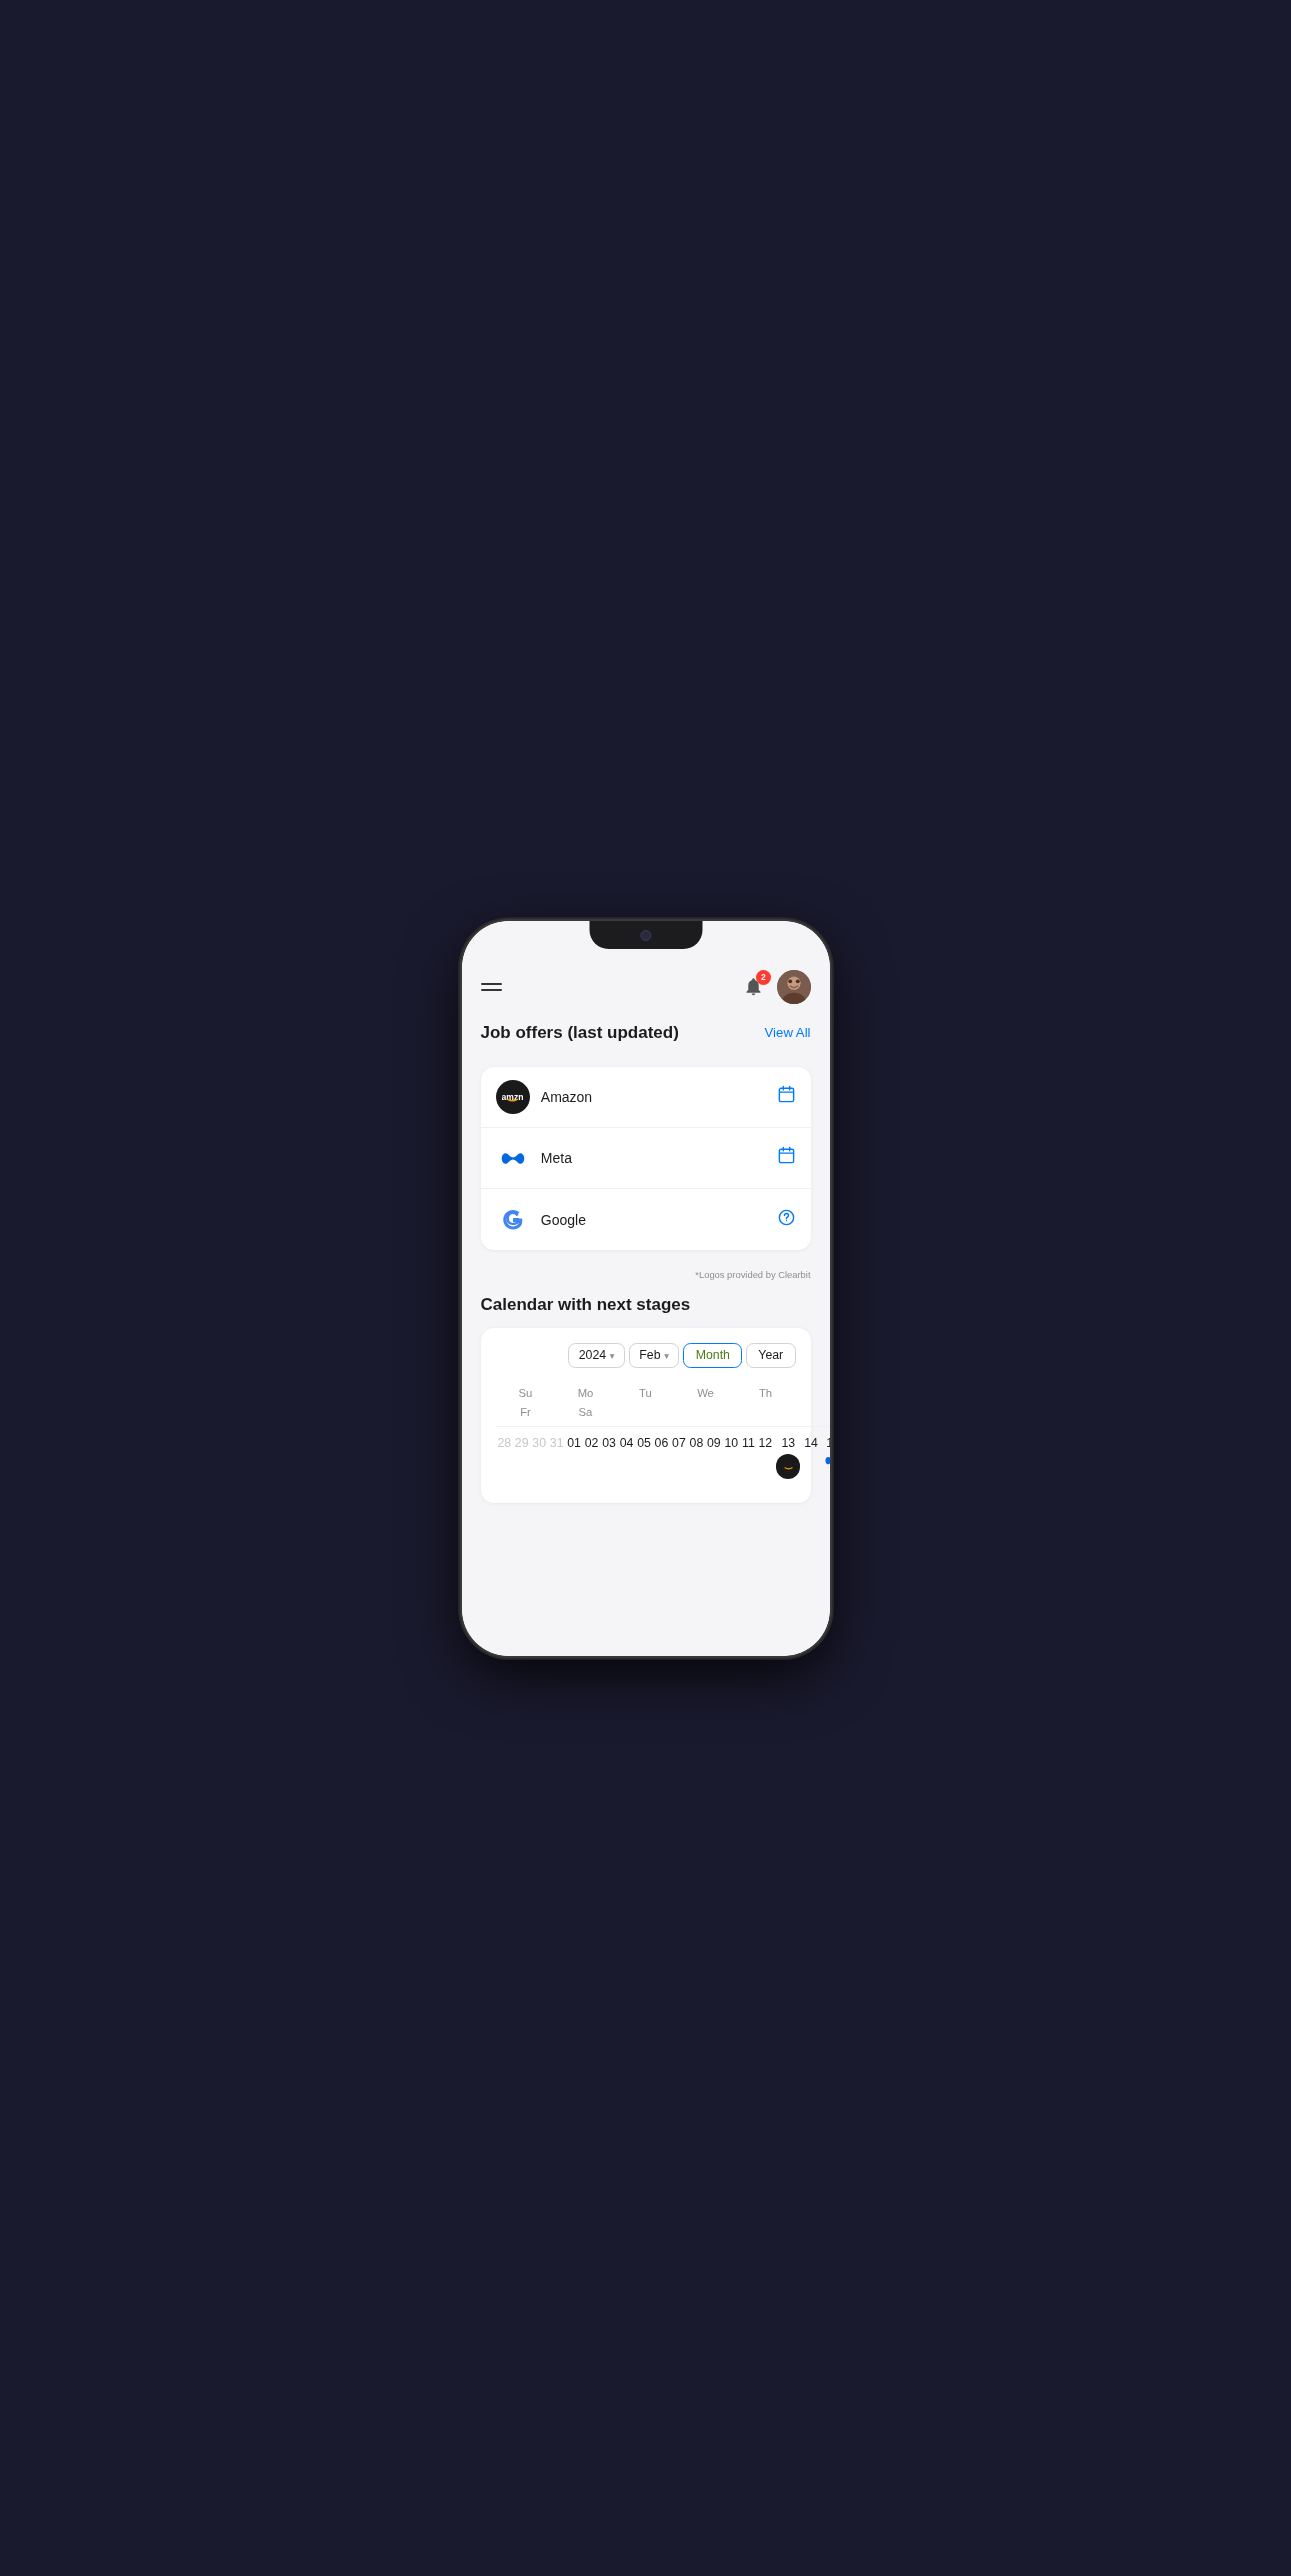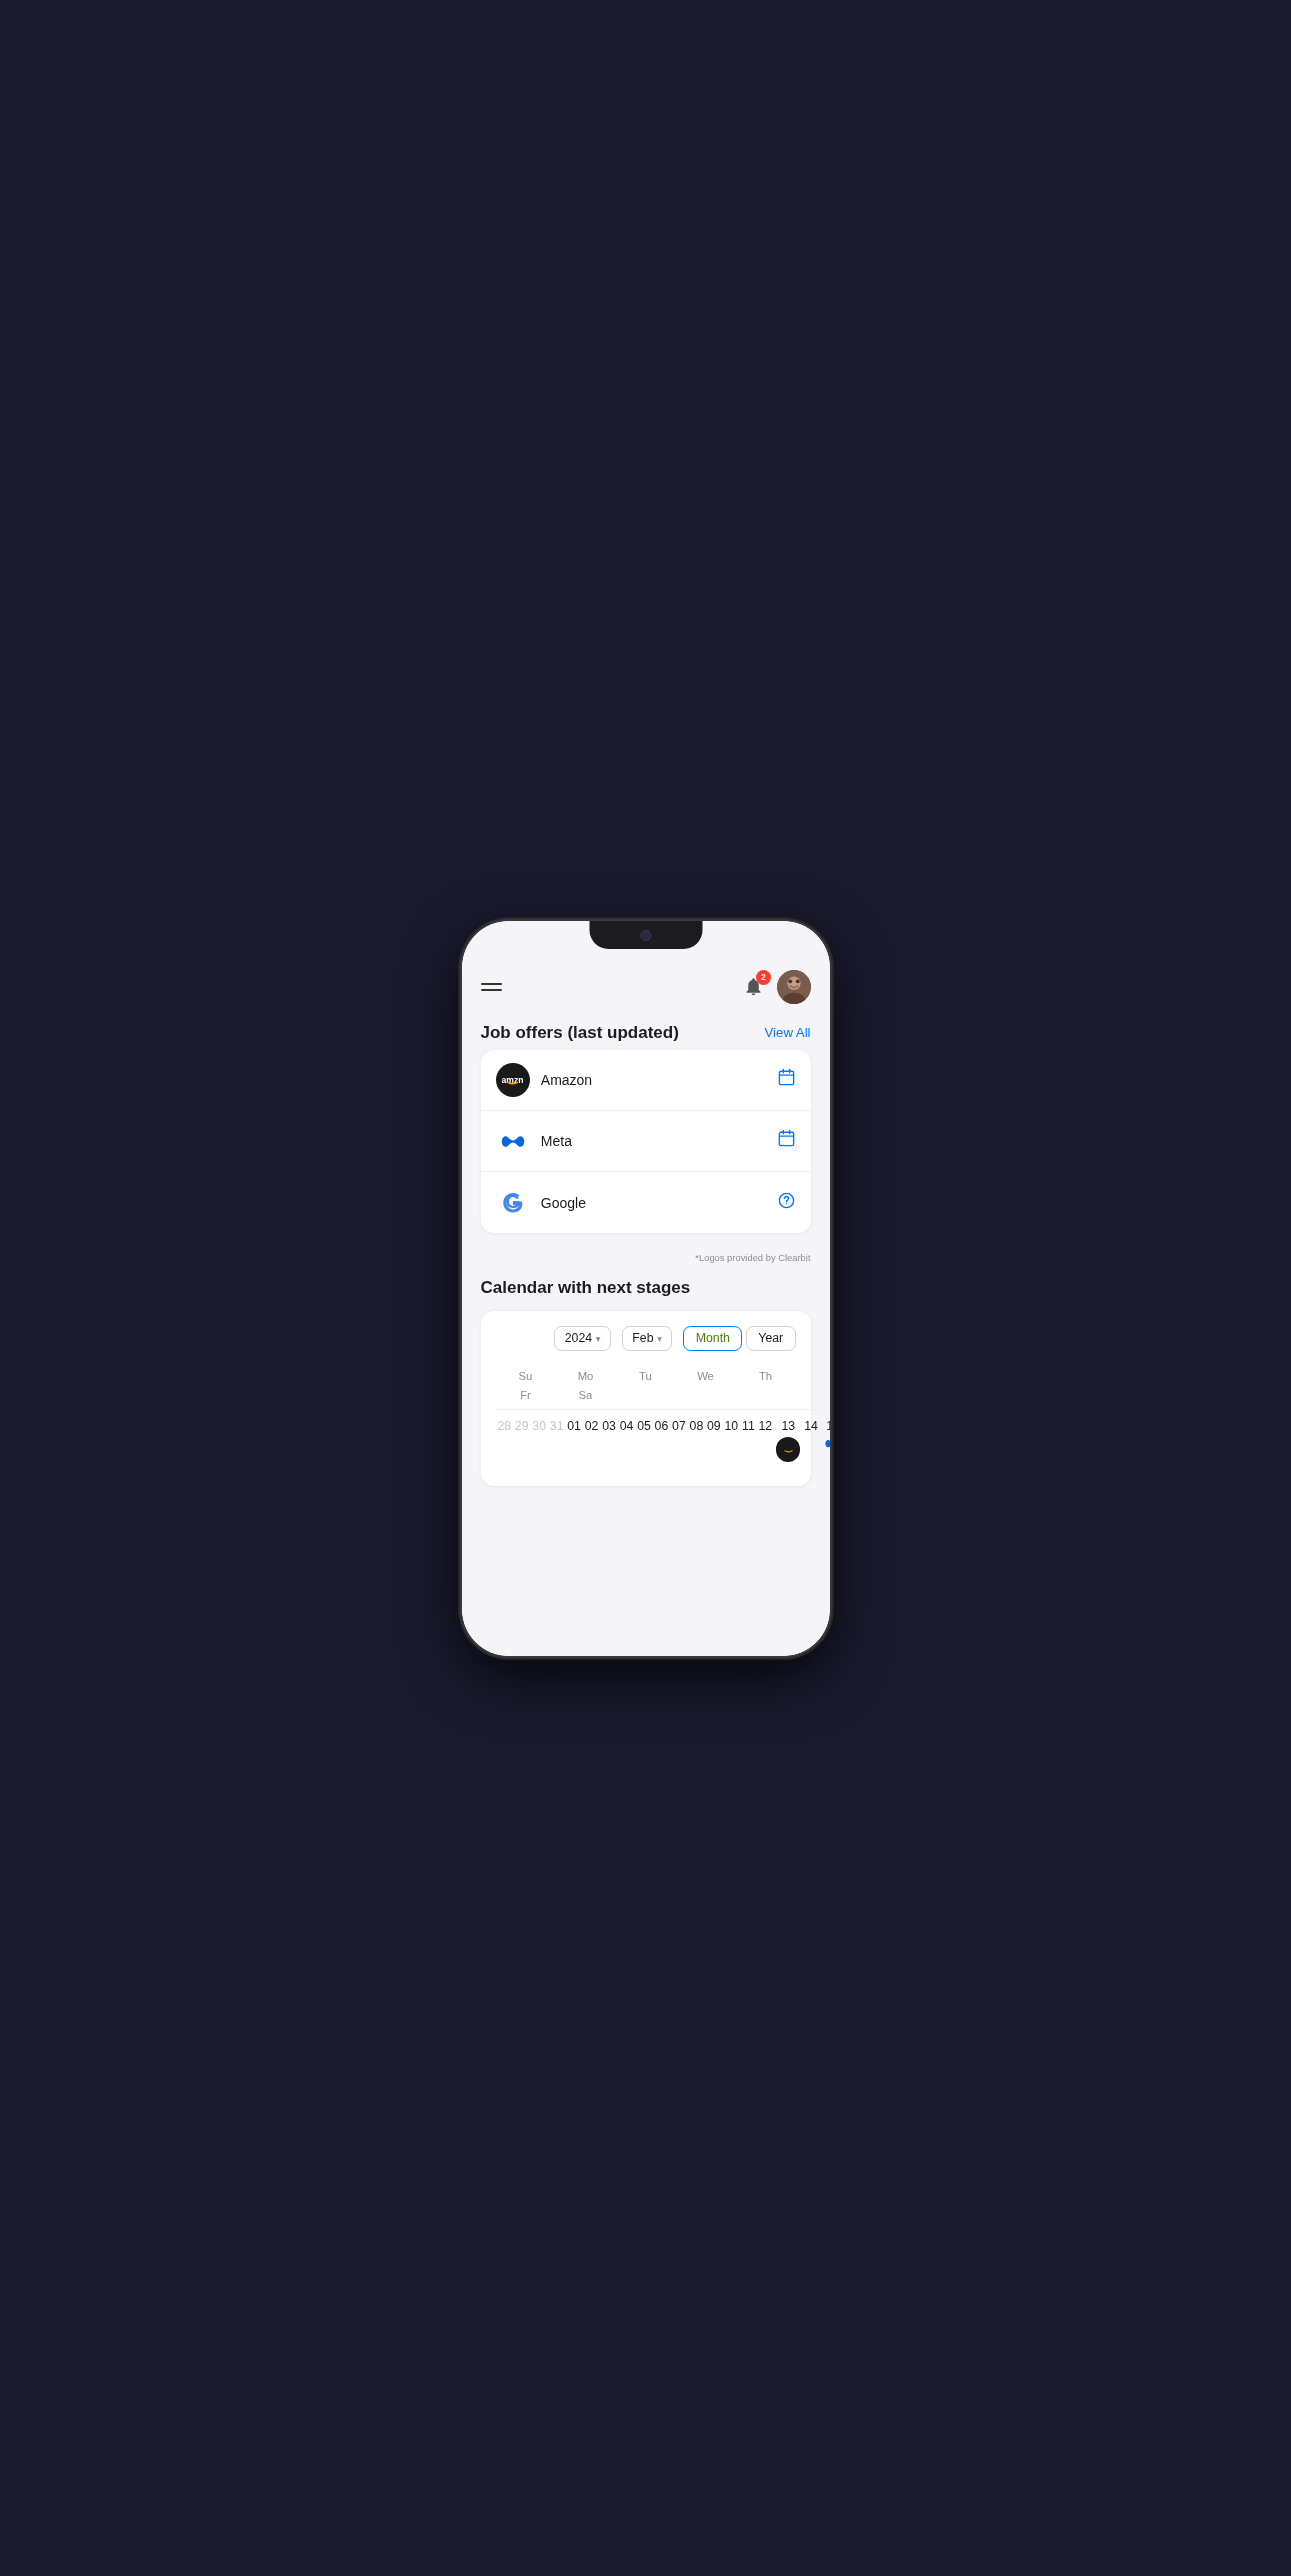--- a/index.html
+++ b/index.html
@@ -142,21 +142,21 @@
 
     
     .section {
       padding: 7.5px 19px 15px;
     }
 
     .section-header {
       display: flex;
       justify-content: space-between;
       align-items: center;
-      margin-bottom: 7px;
+      margin-bottom: 24px;
     }
 
     .section-title {
       font-size: 17px;
       font-weight: 700;
       color: #1c1c1e;
     }
 
     .view-all-link {
       font-size: 13.2px;
@@ -225,21 +225,21 @@
     .calendar-card {
       background: #ffffff;
       border-radius: 13.2px;
       padding: 15px;
       box-shadow: 0 0.9px 3.8px rgba(0,0,0,0.06);
     }
 
     .calendar-controls {
       display: flex;
       justify-content: flex-end;
-      gap: 11px;
+      gap: 4px;
       margin-bottom: 15px;
     }
 
     .calendar-select {
       display: flex;
       align-items: center;
       gap: 3.8px;
       border: 0.9px solid #d1d1d6;
       border-radius: 7.5px;
       padding: 4.7px 9.4px;

